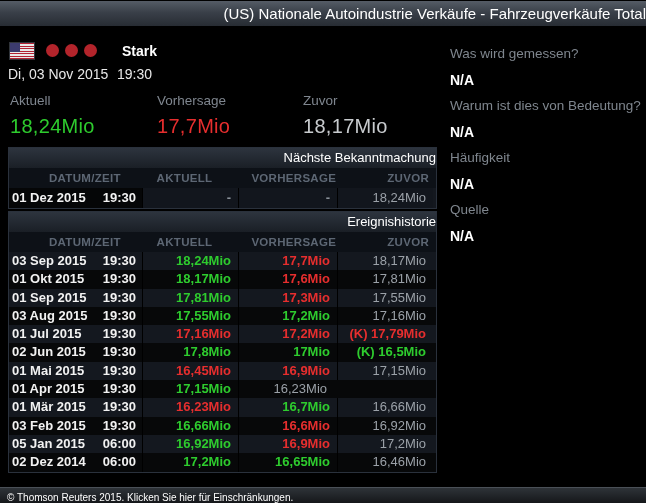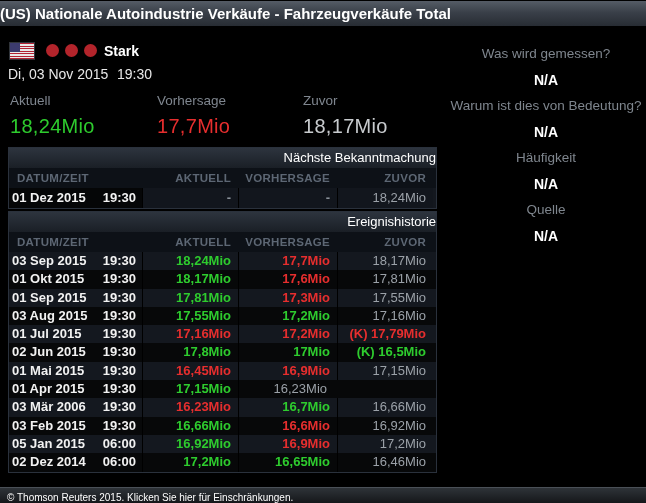--- a/index.html
+++ b/index.html
@@ -3,31 +3,31 @@
 <meta charset="utf-8">
 <style>
   html,body{margin:0;padding:0;background:#000;}
   #app{position:relative;width:646px;height:503px;background:#000;overflow:hidden;
        font-family:"Liberation Sans",sans-serif;-webkit-font-smoothing:antialiased;}
 
   
   .titlebar{position:absolute;top:1px;left:0;width:646px;height:27px;box-sizing:border-box;
     background:linear-gradient(180deg,#555c66 0%,#3a4049 45%,#272c33 100%);
     border-bottom:2px solid #000;}
-  .titlebar .t{display:block;line-height:25px;color:#fff;
-    font-size:15px;font-weight:bold;}
+  .titlebar .t{display:block;line-height:25px;padding-left:10px;color:#fff;
+    font-size:15px;font-weight:normal;text-align:right;}
 
   
   .flag-row{position:absolute;top:42px;left:10px;height:17px;display:flex;align-items:center;}
   .flag{width:24px;height:16px;position:relative;margin-right:12px;
     background:repeating-linear-gradient(180deg,#b22234 0px,#b22234 1.25px,#e9e9e9 1.25px,#e9e9e9 2.5px);
     box-shadow:0 0 0 1px #30343a;}
   .flag::after{content:"";position:absolute;top:0;left:0;width:10px;height:9px;background:#3c3b6e;}
   .dot{width:13px;height:13px;border-radius:50%;background:#b3242b;margin-right:6px;}
-  .strength{color:#fff;font-weight:bold;font-size:14px;margin-left:1px;}
+  .strength{color:#fff;font-weight:bold;font-size:14px;margin-left:19px;}
 
   
   .date-row{position:absolute;top:66px;left:0;height:16px;width:440px;color:#e8e8e8;font-size:14px;}
   .date-row .d{position:absolute;left:8px;top:0;}
   .date-row .tm{position:absolute;left:117px;top:0;}
 
   
   .sum-col{position:absolute;top:93px;}
   .sum-col.c0{left:10px;} .sum-col.c1{left:157px;} .sum-col.c2{left:303px;}
   .sum-label{color:#7f868f;font-size:13.5px;}
@@ -38,21 +38,21 @@
 
   
   .box{position:absolute;left:8px;width:429px;box-sizing:border-box;
     border:1px solid #2a313c;background:#000;}
   #next-box{top:147px;height:62px;}
   #history-box{top:211px;height:262px;}
   .box-strip{height:20px;line-height:20px;padding-left:8px;color:#fff;font-size:13px;
     background:linear-gradient(180deg,#2d343e 0%,#1a1f26 100%);text-align:right;}
   .thead{display:flex;height:20px;line-height:20px;background:#0d1117;
     color:#5d6774;font-size:11.5px;font-weight:bold;letter-spacing:.3px;}
-  .th{box-sizing:border-box;}
+  .th{box-sizing:border-box;margin-left:32px;}
   .th.c-date{width:133px;padding-left:8px;}
   .th.c-a{width:96px;text-align:right;padding-right:7px;}
   .th.c-v{width:99px;text-align:right;padding-right:7px;}
   .th.c-z{width:96px;text-align:right;padding-right:7px;}
 
   .trow{display:flex;height:18.3px;line-height:18.3px;font-size:13px;}
   .trow.odd{background:#14181f;}
   .trow.even{background:#070809;}
   .cell{box-sizing:border-box;overflow:hidden;white-space:nowrap;}
   .cell.date{width:133px;display:flex;justify-content:space-between;
@@ -61,21 +61,21 @@
   .cell.va{width:96px;} .cell.vv{width:99px;} .cell.vz{width:96px;}
   .trow .c-green{color:#2ecc2e;font-weight:bold;}
   .trow .c-red{color:#e62e2e;font-weight:bold;}
   .trow .c-gray{color:#9ba1a8;}
   .trow .c-dash{color:#8a9199;font-weight:bold;}
   .nrow{height:20px;line-height:20px;background:#000;}
   .nrow .cell.date{background:#050607;}
   .nrow .cell.val{background:#12161d;}
 
   
-  .sidebar{position:absolute;left:450px;top:41px;width:192px;text-align:center;}
+  .sidebar{position:absolute;left:450px;top:41px;width:192px;}
   .sb-q{color:#7f868e;font-size:13.5px;height:26px;line-height:26px;}
   .sb-a{color:#fff;font-size:14px;font-weight:bold;height:26px;line-height:26px;}
 
   
   .footer{position:absolute;left:0;bottom:0;width:646px;height:16px;box-sizing:border-box;
     background:linear-gradient(180deg,#2e3338 0%,#15171a 100%);
     border-top:1px solid #4a5057;color:#fff;font-size:10px;line-height:19px;padding-left:7px;
     cursor:pointer;}
 </style>
 </head>
@@ -209,21 +209,21 @@
         <div class="trow even">
           <div class="cell date">
             <span>01 Apr 2015</span>
             <span>19:30</span>
           </div>
           <div class="cell val va"><span class="c-green">17,15Mio</span></div>
           <div class="cell val vz"><span class="c-gray">16,23Mio</span></div>
         </div>
         <div class="trow odd">
           <div class="cell date">
-            <span>03 Mär 2006</span>
+            <span>01 Mär 2015</span>
             <span>19:30</span>
           </div>
           <div class="cell val va"><span class="c-red">16,23Mio</span></div>
           <div class="cell val vv"><span class="c-green">16,7Mio</span></div>
           <div class="cell val vz"><span class="c-gray">16,66Mio</span></div>
         </div>
         <div class="trow even">
           <div class="cell date">
             <span>03 Feb 2015</span>
             <span>19:30</span>

